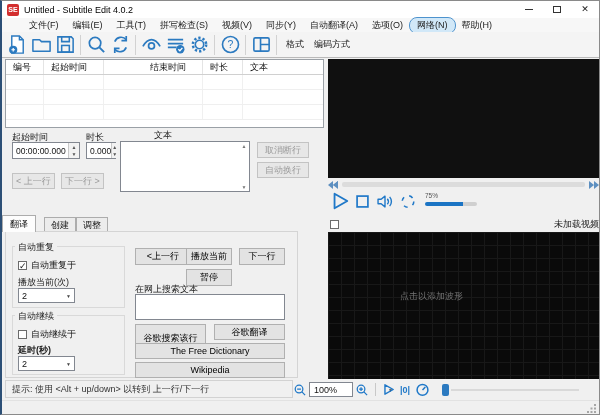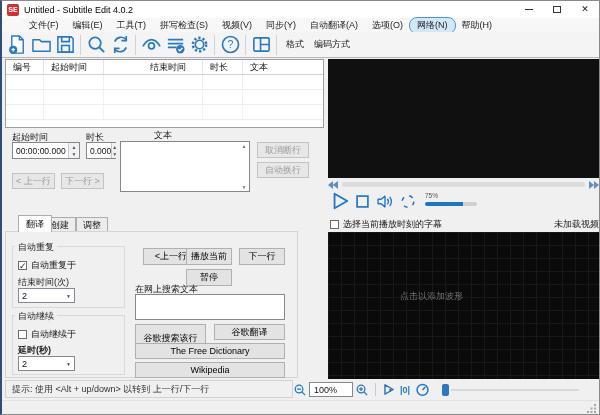--- a/index.html
+++ b/index.html
@@ -261,56 +261,56 @@
   <div class="ta-rail">
       <span>▲</span>
       <span>▼</span>
     </div>
 </div>
 <div class="btn disabled" style="left:255px; top:141px; width:52px; height:16px;">取消断行</div>
 <div class="btn disabled" style="left:255px; top:161px; width:52px; height:16px;">自动换行</div>
 <div class="btn disabled" style="left:10px; top:172px; width:43px; height:16px;">&lt; 上一行</div>
 <div class="btn disabled" style="left:59px; top:172px; width:43px; height:16px;">下一行 &gt;</div>
 
-<div class="tab active" style="left:16px; top:214px; width:34px; height:17px;">
+<div class="tab active" style="left:0; top:214px; width:34px; height:17px;">
     <span>翻译</span>
   </div>
 <div class="tab inactive" style="left:42px; top:216px; width:32px; height:15px;">
     <span>创建</span>
   </div>
 <div class="tab inactive" style="left:74px; top:216px; width:32px; height:15px;">
     <span>调整</span>
   </div>
 <div class="abs tabpanel"></div>
 
 <div class="grp" style="left:10px; top:245px; width:113px; height:62px;"></div>
 <span class="grp-legend" style="left:13px; top:240px;">自动重复</span>
 <div class="chk-row" style="left:16px; top:258px;">
   <span class="chk checked"></span>
   <span>自动重复于</span>
 </div>
-<span class="lbl" style="left:16px; top:275px;">结束时间(次)</span>
+<span class="lbl" style="left:16px; top:275px;">播放当前(次)</span>
 <div class="small-combo" style="left:16px; top:287px; width:57px; height:15px;">
   <span>2</span>
   <span class="arr">▼</span>
 </div>
 
 <div class="grp" style="left:10px; top:314px; width:113px; height:60px;"></div>
 <span class="grp-legend" style="left:13px; top:309px;">自动继续</span>
 <div class="chk-row" style="left:16px; top:327px;">
   <span class="chk"></span>
   <span>自动继续于</span>
 </div>
 <span class="lbl" style="left:16px; top:343px;font-weight:bold;">延时(秒)</span>
 <div class="small-combo" style="left:16px; top:355px; width:57px; height:15px;">
   <span>2</span>
   <span class="arr">▼</span>
 </div>
 
-<div class="btn" style="left:133px; top:247px; width:56px; height:17px;margin-left:8px;">&lt;上一行</div>
+<div class="btn" style="left:133px; top:247px; width:56px; height:17px;">&lt;上一行</div>
 <div class="btn" style="left:184px; top:247px; width:46px; height:17px;">播放当前</div>
 <div class="btn" style="left:237px; top:247px; width:46px; height:17px;">下一行</div>
 <div class="btn" style="left:184px; top:268px; width:46px; height:17px;">暂停</div>
 <span class="lbl" style="left:133px; top:282px;">在网上搜索文本</span>
 <div class="txtarea" style="left:133px; top:293px; width:150px; height:26px;">
   <textarea style=""></textarea>
 </div>
 <div class="btn" style="left:133px; top:323px; width:71px; height:28px;">谷歌搜索该行</div>
 <div class="btn" style="left:212px; top:323px; width:71px; height:16px;">谷歌翻译</div>
 <div class="btn" style="left:133px; top:342px; width:150px; height:16px;">The Free Dictionary</div>
@@ -356,21 +356,20 @@
       </svg>
   </span>
   <span class="vol-wrap">
     <span class="vol-label">75%</span>
     <span class="vol-track"></span>
   </span>
 </div>
 
 <div class="abs overlay-row">
   <span class="chk"></span>
-  <span>选择当前播放时刻的字幕</span>
   <span style="margin-left:auto; color:#222;">未加载视频</span>
 </div>
 
 <div class="abs waveform">
   <span class="wf-text">点击以添加波形</span>
 </div>
 
 <div class="abs wf-toolbar">
   <span class="wf-icon">
     <svg width="14" height="14" viewBox="0 0 22 22">

